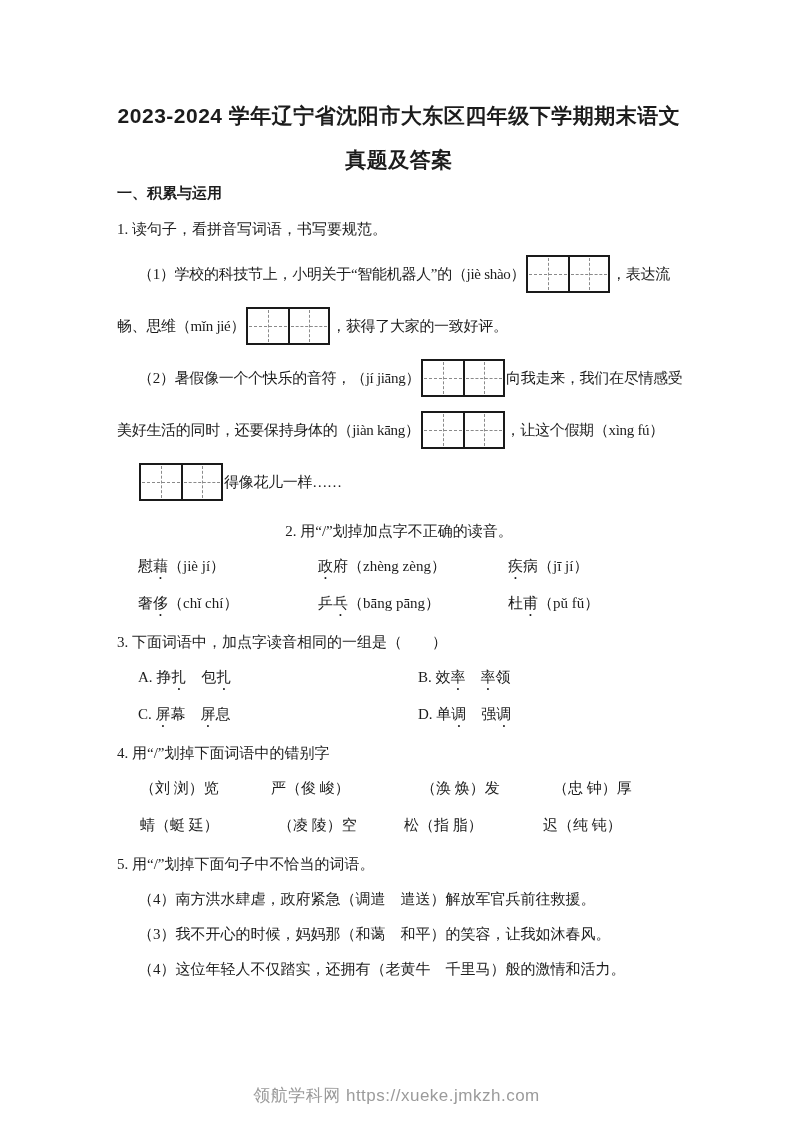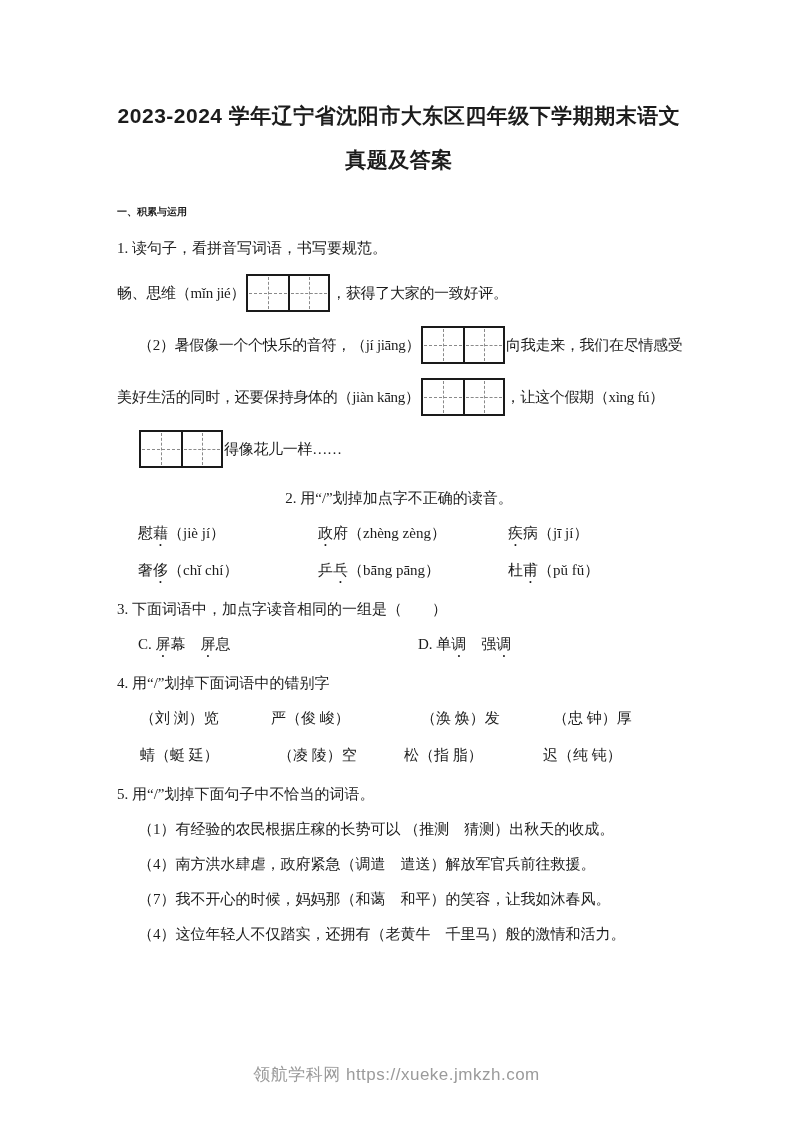--- a/index.html
+++ b/index.html
@@ -19,23 +19,23 @@
   .title {
     text-align:center;
     font-weight:bold;
     font-size:21px;
     line-height:44px;
     font-family:"Liberation Sans","DejaVu Sans",sans-serif;
     letter-spacing:0.5px;
   }
 
   .section-heading {
-    margin-top:19px;
+    margin-top:0;
     font-weight:bold;
-    font-size:10px;
+    font-size:15px;
     line-height:22px;
     font-family:"Liberation Sans","DejaVu Sans",sans-serif;
   }
 
   .stem { margin-top:13px; line-height:24px; white-space:nowrap; }
   .q2-stem { margin-top:18px;text-align:center; }
 
   
   .q1line { margin-top:14px; line-height:24px; white-space:nowrap; letter-spacing:-0.3px; }
   .indent { padding-left:21px; }
@@ -72,21 +72,21 @@
   .dot-under::after {
     content:"•";
     position:absolute; left:50%; bottom:-0.62em;
     transform:translateX(-50%);
     font-size:0.55em; line-height:1; color:#1c1c1c;
   }
 
   .q5item { margin-top:11px; line-height:24px; white-space:nowrap; }
 
   .footer {
-    position:absolute; left:0; right:0; bottom:36px;
+    position:absolute; left:0; right:0; bottom:15px;
     text-align:center;
     color:#9b9b9b;
     font-size:17px;
     font-family:"Liberation Sans","DejaVu Sans",sans-serif;
     letter-spacing:0.5px;
   }
 </style>
 </head>
 <body>
 
@@ -95,20 +95,23 @@
 
     <div class="title">
       <div>2023-2024 学年辽宁省沈阳市大东区四年级下学期期末语文</div>
       <div>真题及答案</div>
     </div>
 
     <div class="section-heading">一、积累与运用</div>
 
     <div class="stem">1. 读句子，看拼音写词语，书写要规范。</div>
 
+    <div class="q1line indent">
+      <span>（1）学校的科技节上，小明关于“智能机器人”的（jiè shào）</span><span class="tian"><span class="tcell"></span><span class="tcell"></span></span><span>，表达流</span>
+    </div>
 
     <div class="q1line">
       <span>畅、思维（mǐn jié）</span><span class="tian"><span class="tcell"></span><span class="tcell"></span></span><span>，获得了大家的一致好评。</span>
     </div>
 
     <div class="q1line indent">
       <span>（2）暑假像一个个快乐的音符，（jí jiāng）</span><span class="tian"><span class="tcell"></span><span class="tcell"></span></span><span>向我走来，我们在尽情感受</span>
     </div>
 
     <div class="q1line">
@@ -126,40 +129,43 @@
       <span class="c" style="left:391px"><span class="dot-under">疾</span>病（jī jí）</span>
     </div>
     <div class="row">
       <span class="c" style="left:21px">奢<span class="dot-under">侈</span>（chǐ chí）</span>
       <span class="c" style="left:201px">乒<span class="dot-under">乓</span>（bāng pāng）</span>
       <span class="c" style="left:391px">杜<span class="dot-under">甫</span>（pǔ fǔ）</span>
     </div>
 
     <div class="stem">3. 下面词语中，加点字读音相同的一组是（　　）</div>
     <div class="row">
+      <span class="c" style="left:21px">A. 挣<span class="dot-under">扎</span>　包<span class="dot-under">扎</span></span>
+      <span class="c" style="left:301px">B. 效<span class="dot-under">率</span>　<span class="dot-under">率</span>领</span>
+    </div>
+    <div class="row">
       <span class="c" style="left:21px">C. <span class="dot-under">屏</span>幕　<span class="dot-under">屏</span>息</span>
       <span class="c" style="left:301px">D. 单<span class="dot-under">调</span>　强<span class="dot-under">调</span></span>
     </div>
 
     <div class="stem">4. 用“/”划掉下面词语中的错别字</div>
     <div class="row">
       <span class="c" style="left:23px">（刘 浏）览</span>
       <span class="c" style="left:154px">严（俊 峻）</span>
       <span class="c" style="left:304px">（涣 焕）发</span>
       <span class="c" style="left:436px">（忠 钟）厚</span>
     </div>
     <div class="row">
       <span class="c" style="left:23px">蜻（蜓 廷）</span>
       <span class="c" style="left:161px">（凌 陵）空</span>
       <span class="c" style="left:287px">松（指 脂）</span>
       <span class="c" style="left:426px">迟（纯 钝）</span>
     </div>
 
     <div class="stem">5. 用“/”划掉下面句子中不恰当的词语。</div>
-    <div class="q5item indent">（1）有经验的农民根据庄稼的长势可以 （推测　猜测）出秋天的收成。</div>
     <div class="q5item indent">（4）南方洪水肆虐，政府紧急（调遣　遣送）解放军官兵前往救援。</div>
-    <div class="q5item indent">（7）我不开心的时候，妈妈那（和蔼　和平）的笑容，让我如沐春风。</div>
+    <div class="q5item indent">（3）我不开心的时候，妈妈那（和蔼　和平）的笑容，让我如沐春风。</div>
     <div class="q5item indent">（4）这位年轻人不仅踏实，还拥有（老黄牛　千里马）般的激情和活力。</div>
 
   </div>
 
   <div class="footer">领航学科网 https://xueke.jmkzh.com</div>
 </div>
 
 </body></html>

